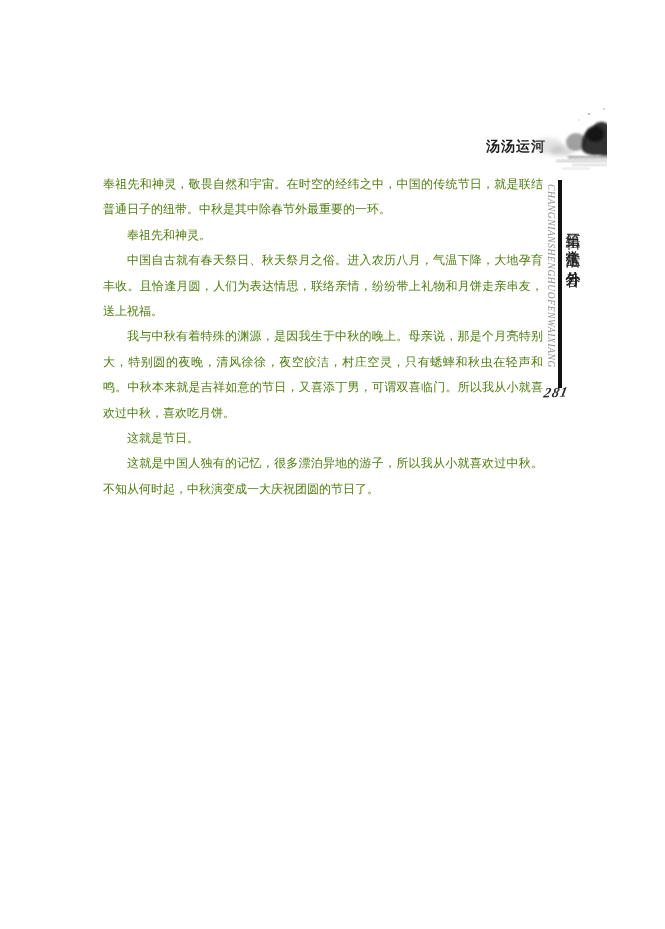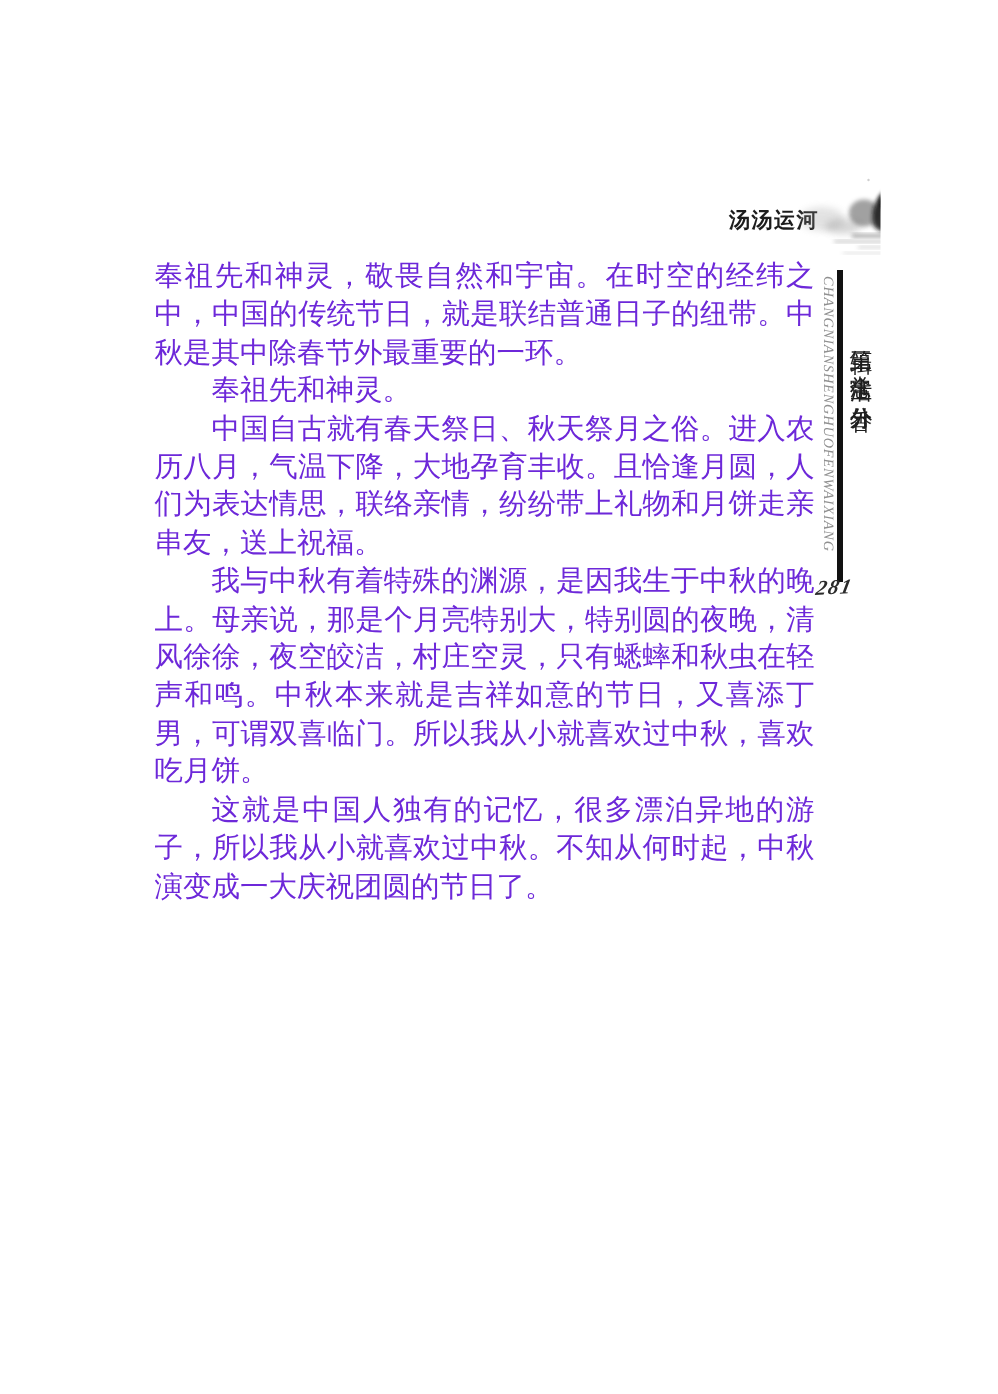--- a/index.html
+++ b/index.html
@@ -7,20 +7,21 @@
     padding: 0;
     background: #ffffff;
   }
   .page {
     position: relative;
     width: 587px;
     height: 929px;
     background: #ffffff;
     overflow: hidden;
     font-family: "Liberation Serif", "DejaVu Serif", serif;
+    padding-left: 20px;
   }
 
   
   .running-title {
     position: absolute;
     top: 138px;
     left: 466px;
     width: 80px;
     font-family: "Liberation Sans", "DejaVu Sans", sans-serif;
     font-weight: bold;
@@ -87,23 +88,23 @@
     color: #2b2b2b;
     transform: skewX(-14deg) rotate(-3deg);
   }
 
   
   .body-text {
     position: absolute;
     top: 172px;
     left: 103px;
     width: 440px;
-    font-size: 19px;
+    font-size: 12px;
     line-height: 25.4px;
-    color: #6d28d9;
+    color: #4d7c0f;
     text-align: justify;
   }
   .body-text p {
     margin: 0;
     padding: 0;
     text-indent: 2em;
   }
   .body-text p.continued {
     text-indent: 0;
   }
@@ -153,16 +154,17 @@
     <span class="section-label">第三辑</span><span class="section-title">常念生活 分外香</span>
   </div>
 
   <div class="page-number">281</div>
 
   <div class="body-text">
     <p class="continued">奉祖先和神灵，敬畏自然和宇宙。在时空的经纬之中，中国的传统节日，就是联结普通日子的纽带。中秋是其中除春节外最重要的一环。</p>
     <p>奉祖先和神灵。</p>
     <p>中国自古就有春天祭日、秋天祭月之俗。进入农历八月，气温下降，大地孕育丰收。且恰逢月圆，人们为表达情思，联络亲情，纷纷带上礼物和月饼走亲串友，送上祝福。</p>
     <p>我与中秋有着特殊的渊源，是因我生于中秋的晚上。母亲说，那是个月亮特别大，特别圆的夜晚，清风徐徐，夜空皎洁，村庄空灵，只有蟋蟀和秋虫在轻声和鸣。中秋本来就是吉祥如意的节日，又喜添丁男，可谓双喜临门。所以我从小就喜欢过中秋，喜欢吃月饼。</p>
+    <p>这就是节日。</p>
     <p>这就是中国人独有的记忆，很多漂泊异地的游子，所以我从小就喜欢过中秋。不知从何时起，中秋演变成一大庆祝团圆的节日了。</p>
   </div>
 
 </div>
 
 </body></html>

